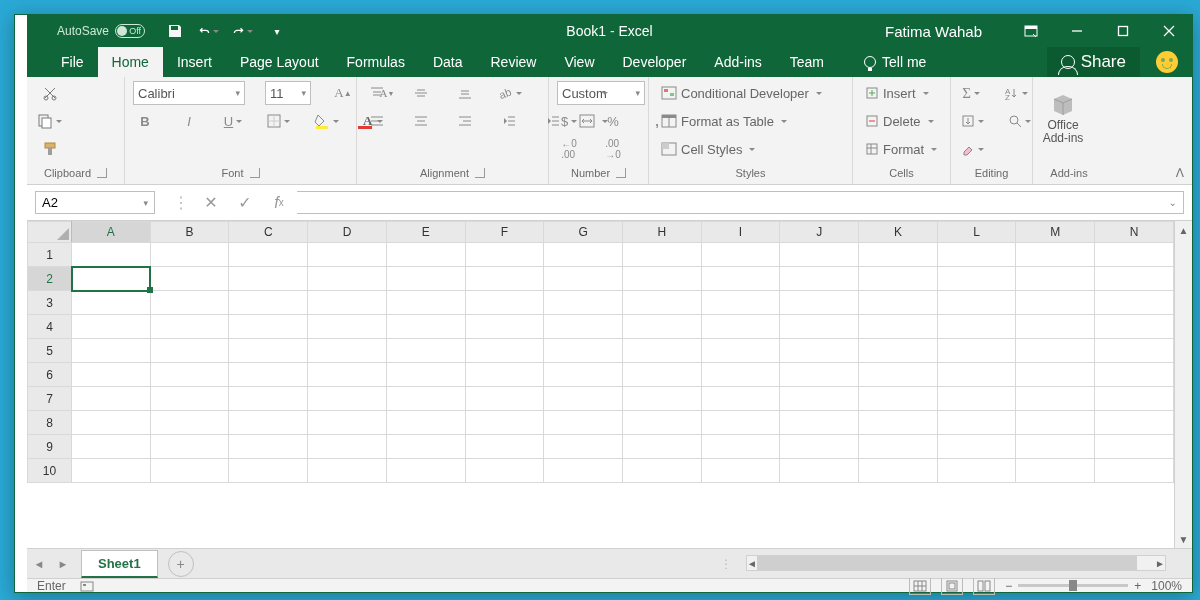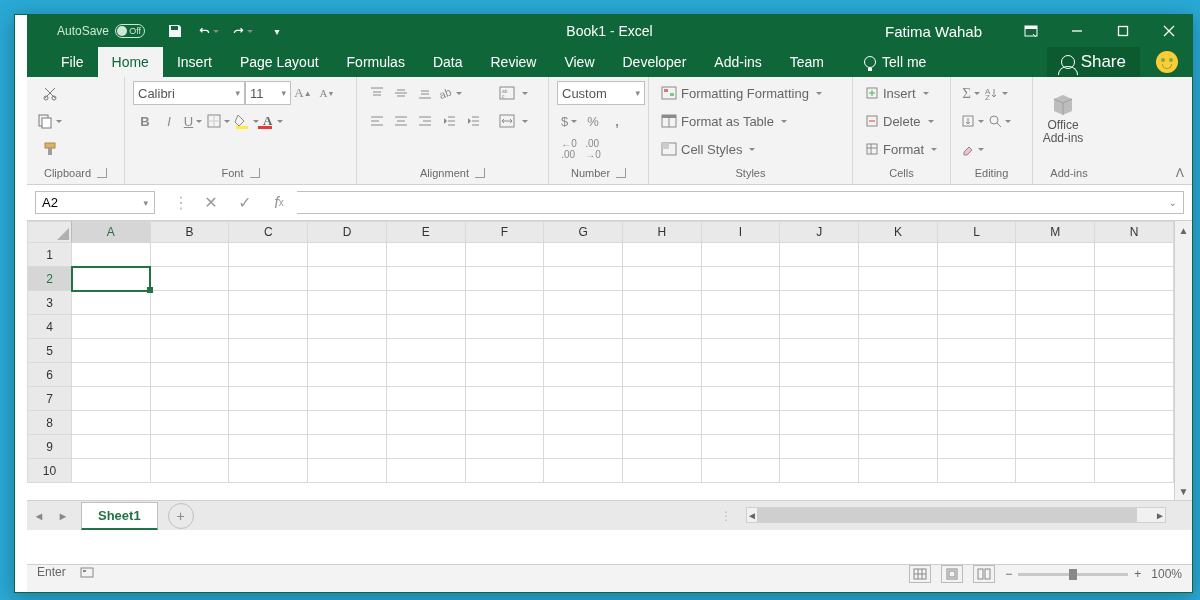--- a/index.html
+++ b/index.html
@@ -31,21 +31,21 @@
   .smiley-mouth { position:absolute; width:10px; height:5px; border:1.5px solid #7a5; border-top:none; border-radius:0 0 10px 10px; bottom:4px; }
   
   .ribbon { background:#f3f3f3; border-bottom:1px solid #d0d0d0; display:flex; height:108px; position:relative; }
   .group { border-right:1px solid #d8d8d8; padding:4px 8px 2px 8px; display:flex; flex-direction:column; justify-content:space-between; }
   .group-body { flex:1; display:flex; align-items:flex-start; gap:6px; }
   .group-label { font-size:11px; color:#6a6a6a; text-align:center; display:flex; justify-content:center; align-items:center; gap:6px; height:18px; }
   .dialog-launcher { width:10px; height:10px; border:1px solid #999; border-top:none; border-left:none; position:relative; cursor:pointer; }
   .dialog-launcher::after { content:""; position:absolute; right:-1px; bottom:-1px; width:4px; height:4px; border-right:1px solid #999; border-bottom:1px solid #999; }
   .bigbtn { display:flex; flex-direction:column; align-items:center; justify-content:center; gap:2px; width:44px; height:74px; color:#555; cursor:pointer; font-size:12px; }
   .stack { display:flex; flex-direction:column; gap:4px; }
-  .row { display:flex; align-items:center; gap:0; }
+  .row { display:flex; align-items:center; gap:20px; }
   .combo { height:24px; border:1px solid #bfbfbf; background:#fff; display:flex; align-items:center; padding:0 4px; font-size:13px; color:#555; cursor:pointer; justify-content:space-between; }
   .btn { height:24px; min-width:24px; display:flex; align-items:center; justify-content:center; color:#8a8a8a; cursor:pointer; padding:0 2px; font-size:13px; }
   .btn.txt { color:#666; gap:4px; padding:0 4px; }
   .dd::after { content:""; margin-left:3px; border:3px solid transparent; border-top-color:#8a8a8a; transform:translateY(2px); }
   .collapse-arrow { position:absolute; right:8px; bottom:4px; color:#777; cursor:pointer; font-size:12px; }
   
   .fbar { height:36px; border-bottom:1px solid #d0d0d0; display:flex; align-items:stretch; background:#fff; }
   .namebox { width:120px; border:1px solid #bfbfbf; margin:6px 0 6px 8px; display:flex; align-items:center; padding:0 6px; font-size:13px; background:#fff; justify-content:space-between; cursor:text; }
   .fbtns { display:flex; align-items:center; gap:10px; margin:6px 6px 6px 18px; color:#999; }
   .fbtn { width:24px; height:24px; display:flex; align-items:center; justify-content:center; font-size:16px; cursor:pointer; }
@@ -68,21 +68,21 @@
   .scrbtn { height:18px; display:flex; align-items:center; justify-content:center; color:#666; font-size:10px; cursor:pointer; }
   
   .tabsbar { height:30px; border-top:1px solid #d0d0d0; background:#e9e9e9; display:flex; align-items:center; position:relative; }
   .navarrow { width:24px; height:100%; display:flex; align-items:center; justify-content:center; color:#888; cursor:pointer; font-size:11px; }
   .sheettab { height:28px; padding:0 16px; background:#fff; border:1px solid #c0c0c0; border-bottom:2px solid #217346; display:flex; align-items:center; font-size:13px; color:#217346; cursor:pointer; margin-left:6px; font-weight:600;}
   .addsheet { width:26px; height:26px; display:flex; align-items:center; justify-content:center; color:#888; cursor:pointer; margin-left:10px; border:1px solid #c0c0c0; border-radius:50%; font-size:14px; }
   .hscroll { position:absolute; right:26px; top:6px; height:16px; width:420px; background:#f1f1f1; border:1px solid #d0d0d0; display:flex; align-items:center; }
   .hscroll .thumb { width:380px; height:100%; background:#cfcfcf; }
   .dragsep { position:absolute; right:460px; top:8px; color:#bbb; font-size:12px; cursor:col-resize; }
   
-  .status { height:28px; border-top:1px solid #d0d0d0; background:#f3f3f3; display:flex; align-items:flex-start; font-size:12px; color:#666; padding:0 10px; justify-content:space-between;margin-top:34px; }
+  .status { height:14px; border-top:1px solid #d0d0d0; background:#f3f3f3; display:flex; align-items:center; font-size:12px; color:#666; padding:0 10px; justify-content:space-between; }
   .status-left { display:flex; align-items:center; gap:14px; }
   .status-right { display:flex; align-items:center; gap:10px; }
   .viewbtn { width:22px; height:18px; border:1px solid #bbb; display:flex; align-items:center; justify-content:center; cursor:pointer; font-size:10px; color:#888; }
   .zoom { display:flex; align-items:center; gap:6px; }
   .zoom .track { width:110px; height:3px; background:#c8c8c8; position:relative; }
   .zoom .track::before { content:""; position:absolute; left:50%; top:-3px; width:1px; height:9px; background:#aaa; }
   .zoom .thumb { position:absolute; left:50%; top:-4px; width:8px; height:11px; background:#888; transform:translateX(-50%); }
   .share-icn { width:14px; height:14px; border:1.5px solid #fff; border-radius:50%; position:relative; }
   .share-icn::after { content:""; position:absolute; width:18px; height:8px; border:1.5px solid #fff; border-bottom:none; border-radius:10px 10px 0 0; left:-4px; top:10px; }
   .bulb { width:12px; height:12px; border:1.5px solid #fff; border-radius:50%; position:relative; }
@@ -378,21 +378,21 @@
     </div>
 
     <div class="group" style="width:204px">
       <div class="group-body stack" style="width:100%;gap:4px">
         <span class="btn txt dd">
             <svg width="16" height="14">
               <rect x="1" y="1" width="14" height="12" fill="none" stroke="#8a8a8a"></rect>
               <rect x="3" y="3" width="4" height="3" fill="#e57373"></rect>
               <rect x="9" y="7" width="4" height="3" fill="#81c784"></rect>
             </svg>
-            <span>Formatting Formatting</span>
+            <span>Conditional Developer</span>
           </span>
         <span class="btn txt dd">
             <svg width="16" height="14">
               <rect x="1" y="1" width="14" height="12" fill="none" stroke="#8a8a8a"></rect>
               <rect x="1" y="1" width="14" height="3" fill="#8a8a8a"></rect>
               <line x1="8" y1="1" x2="8" y2="13" stroke="#8a8a8a"></line>
             </svg>
             <span>Format as Table</span>
           </span>
         <span class="btn txt dd">

